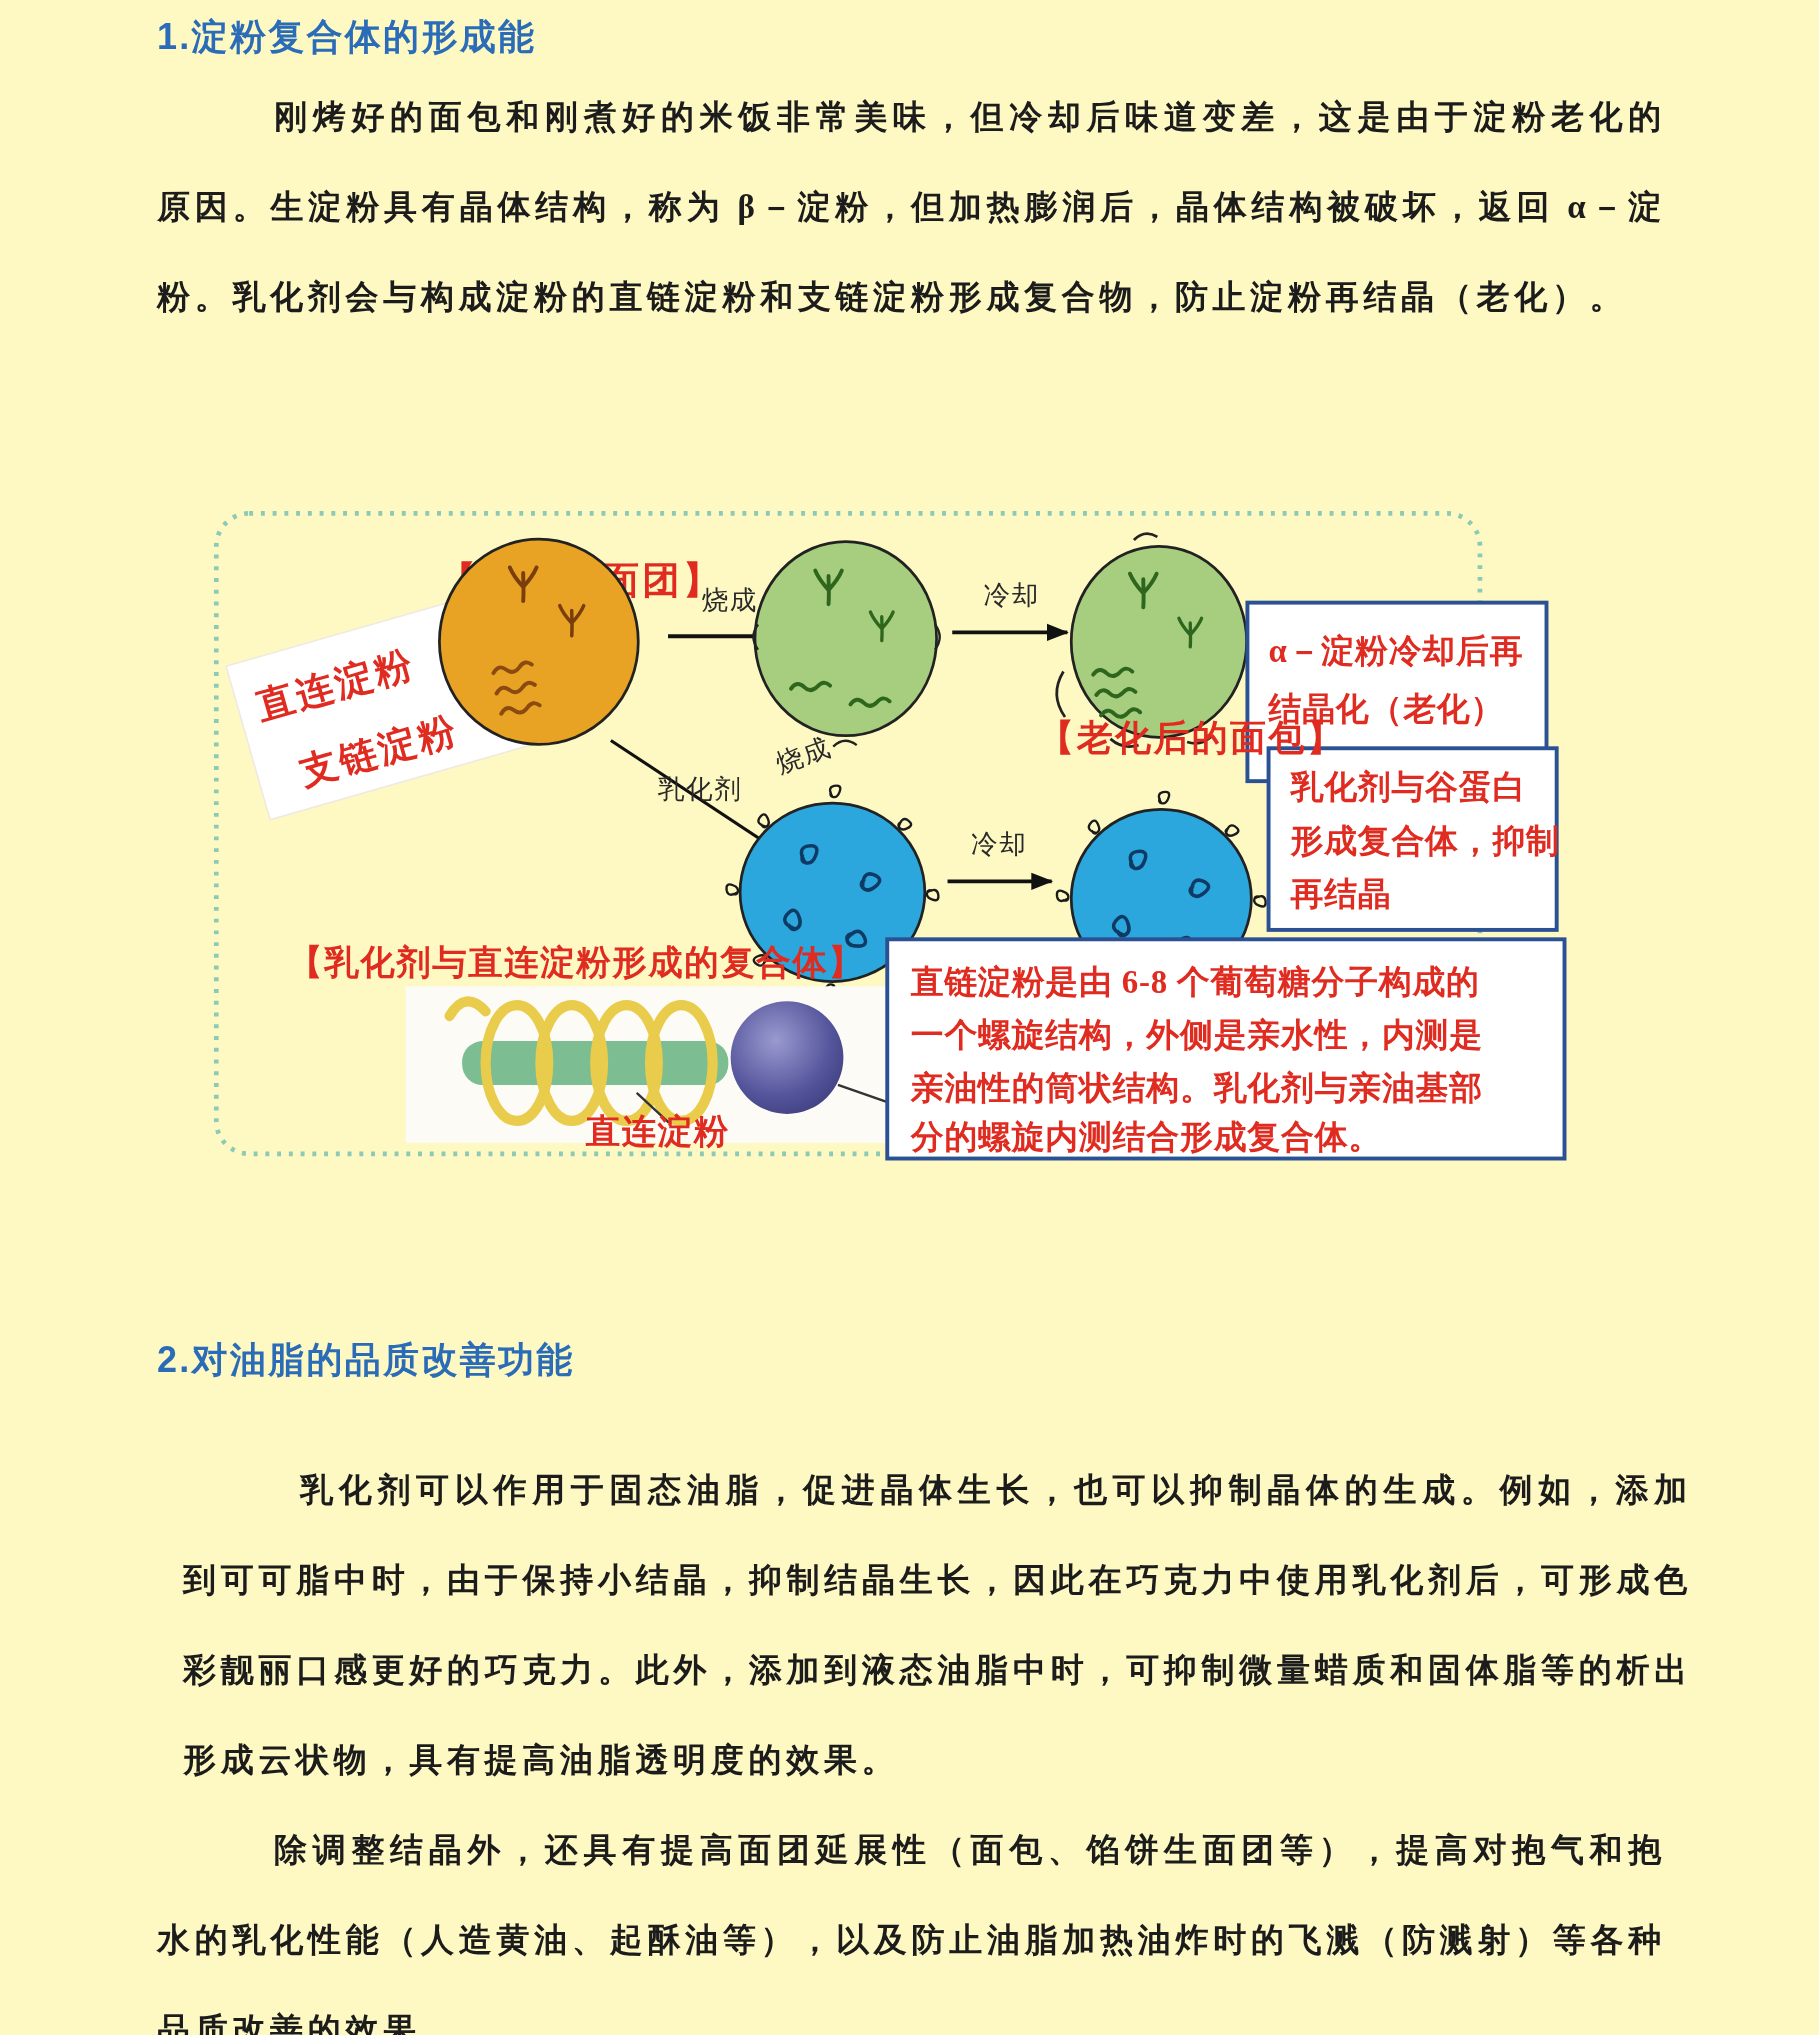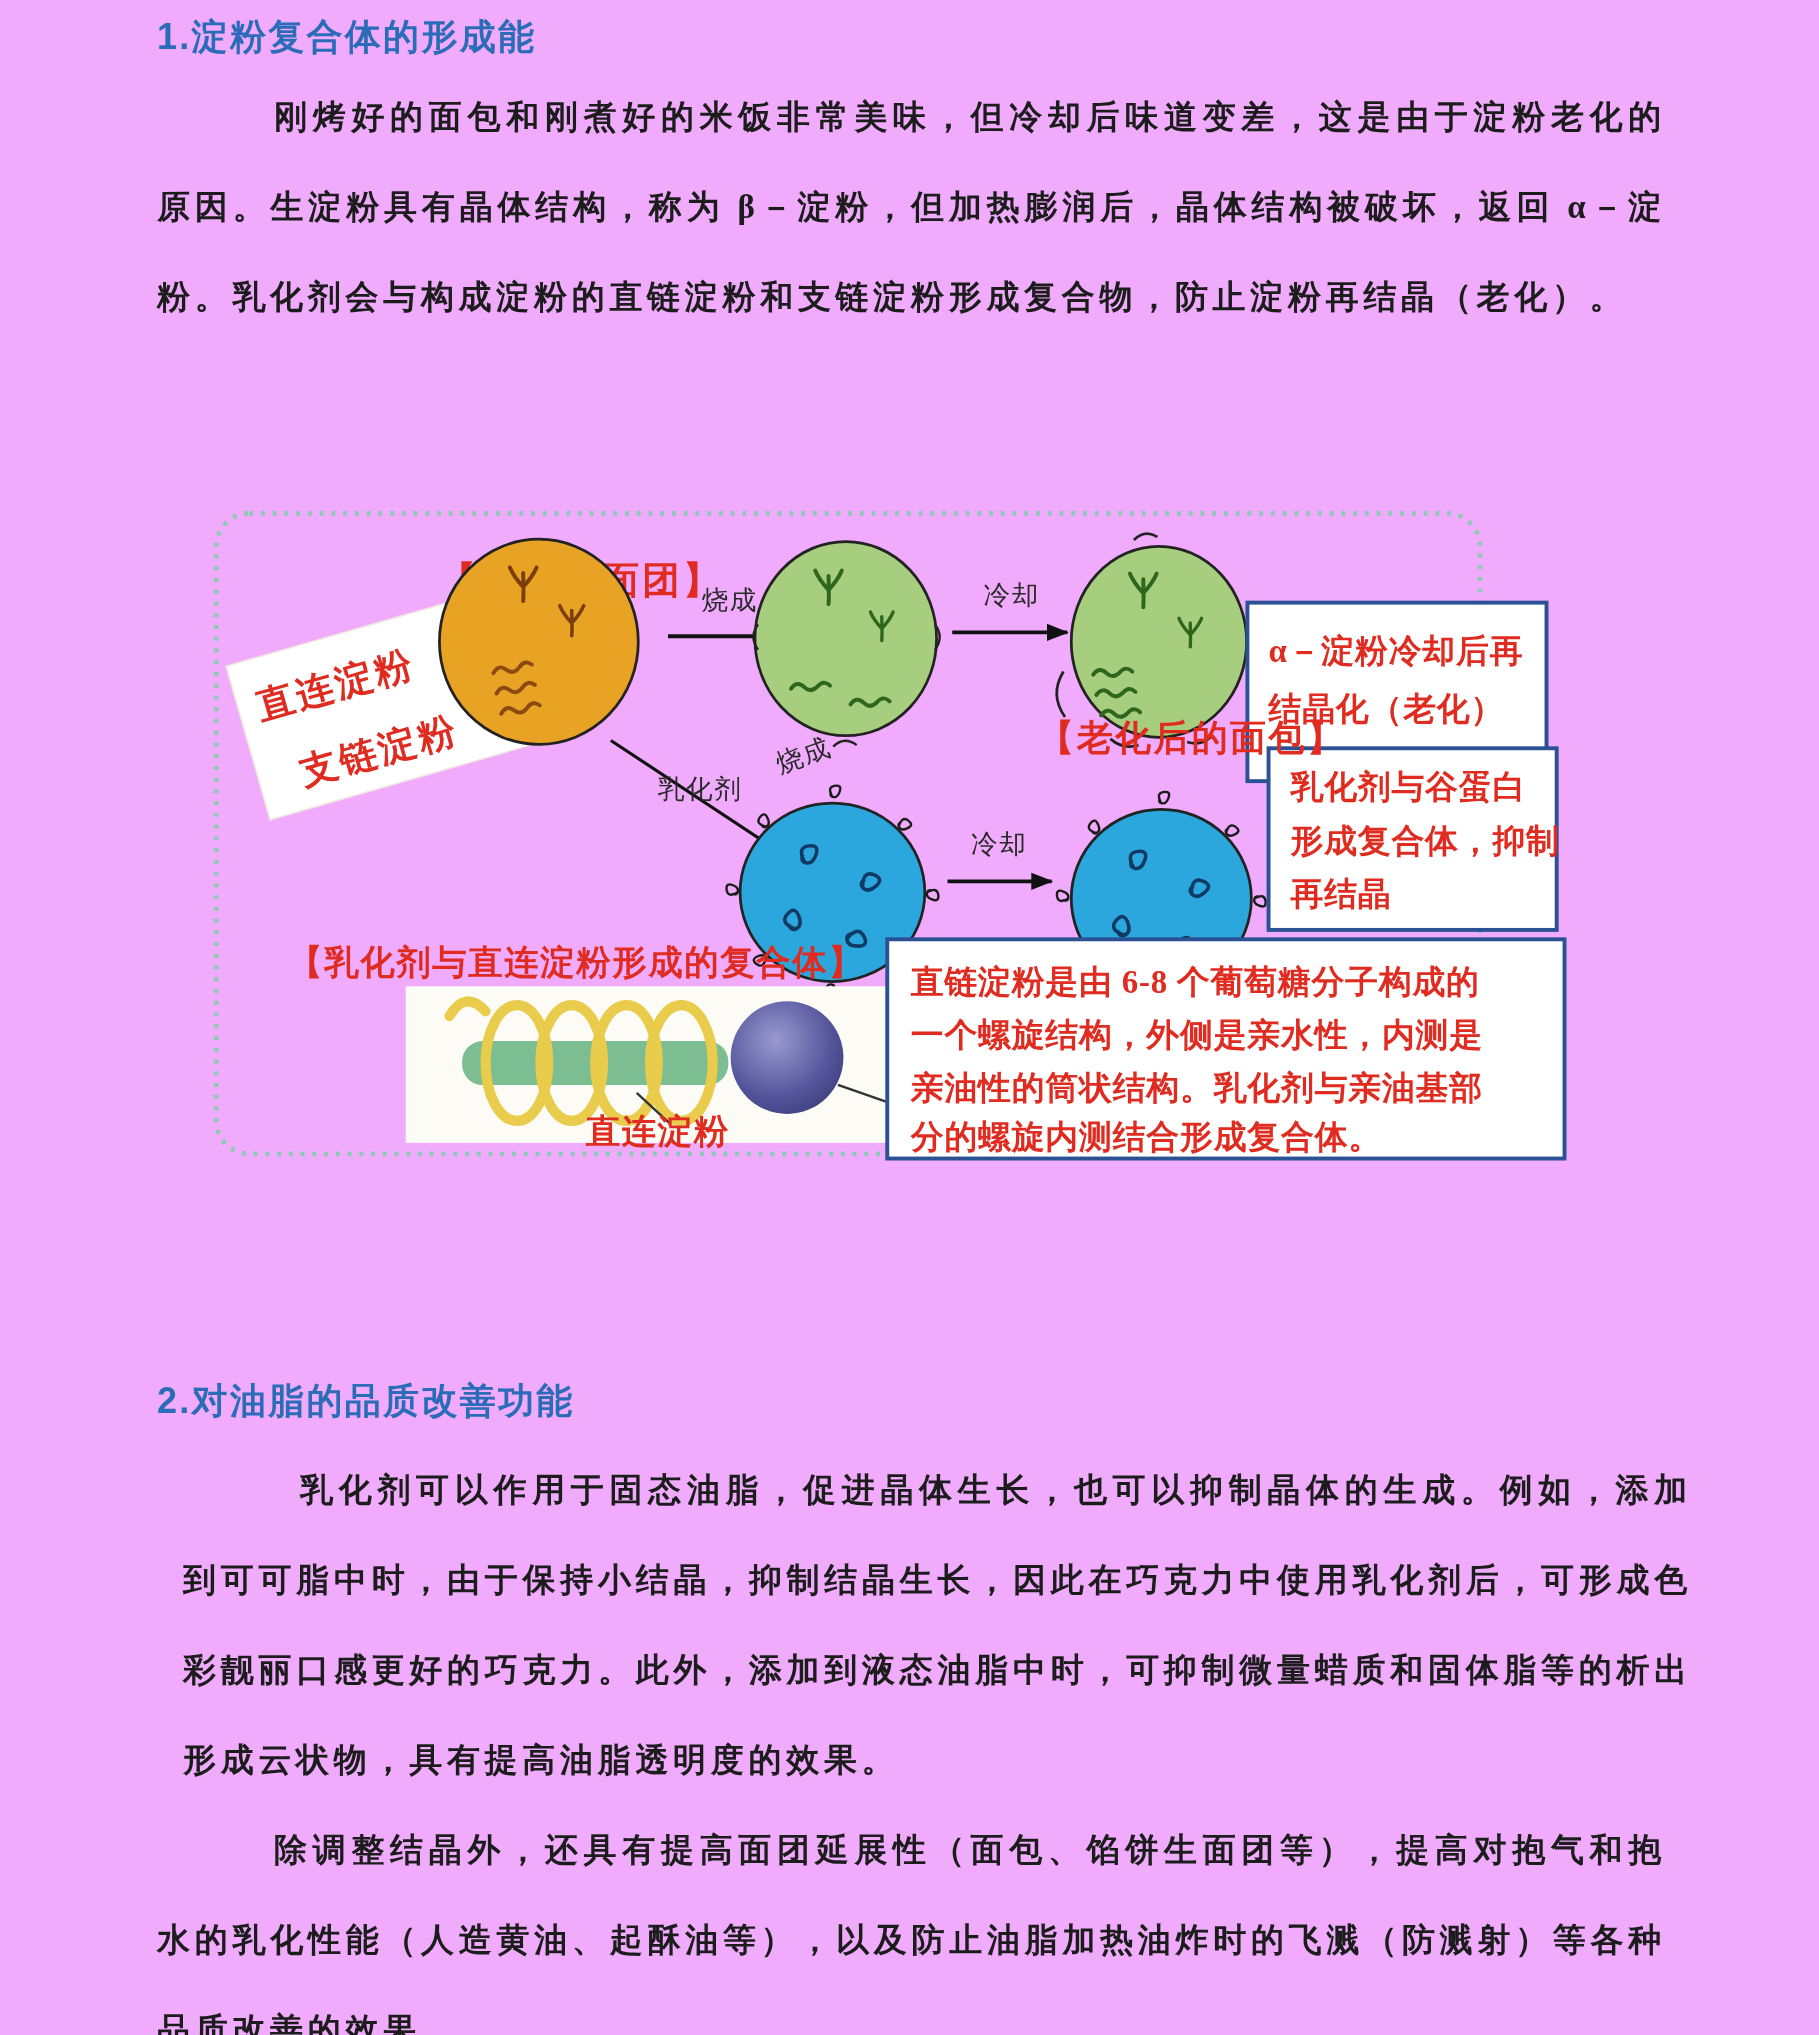--- a/index.html
+++ b/index.html
@@ -1,21 +1,21 @@
 <!DOCTYPE html>
 <html style="font-size:12.5px"><head>
 <meta charset="utf-8">
 <style>
   html,body{margin:0;padding:0;background:#ffffff;}
-  .page{position:relative;width:1819px;height:2035px;background:#f0abfc;overflow:hidden;
+  .page{position:relative;width:1819px;height:2035px;background:#fef9c3;overflow:hidden;
         font-family:"Liberation Serif",serif;color:#1c1c1c;}
   .sec-heading{position:absolute;left:157px;margin:0;font-family:"Liberation Sans",sans-serif;
         font-weight:bold;color:#2b6cb8;font-size:36px;letter-spacing:2.3px;}
   #heading1{top:12.5px;}
-  #heading2{top:1377px;}
+  #heading2{top:1336px;}
   .body-par{position:absolute;left:157px;width:1509px;margin:0;font-size:33px;line-height:90px;
         letter-spacing:4.7px;text-align:justify;text-indent:117px;color:#1c1c1c;font-weight:bold;}
   #par1{top:72px;}
   #par2{top:1445px;margin-left:26px;}
   #par3{top:1805px;}
   .figure-wrap{position:absolute;left:210px;top:507px;width:1378px;height:654px;}
   
   .t-red{fill:#e02b20;font-family:"Liberation Serif",serif;font-weight:bold;}
   .t-gray{fill:#2a2a2a;font-family:"Liberation Sans",sans-serif;}
   .f48{font-size:48px;letter-spacing:4px;}

